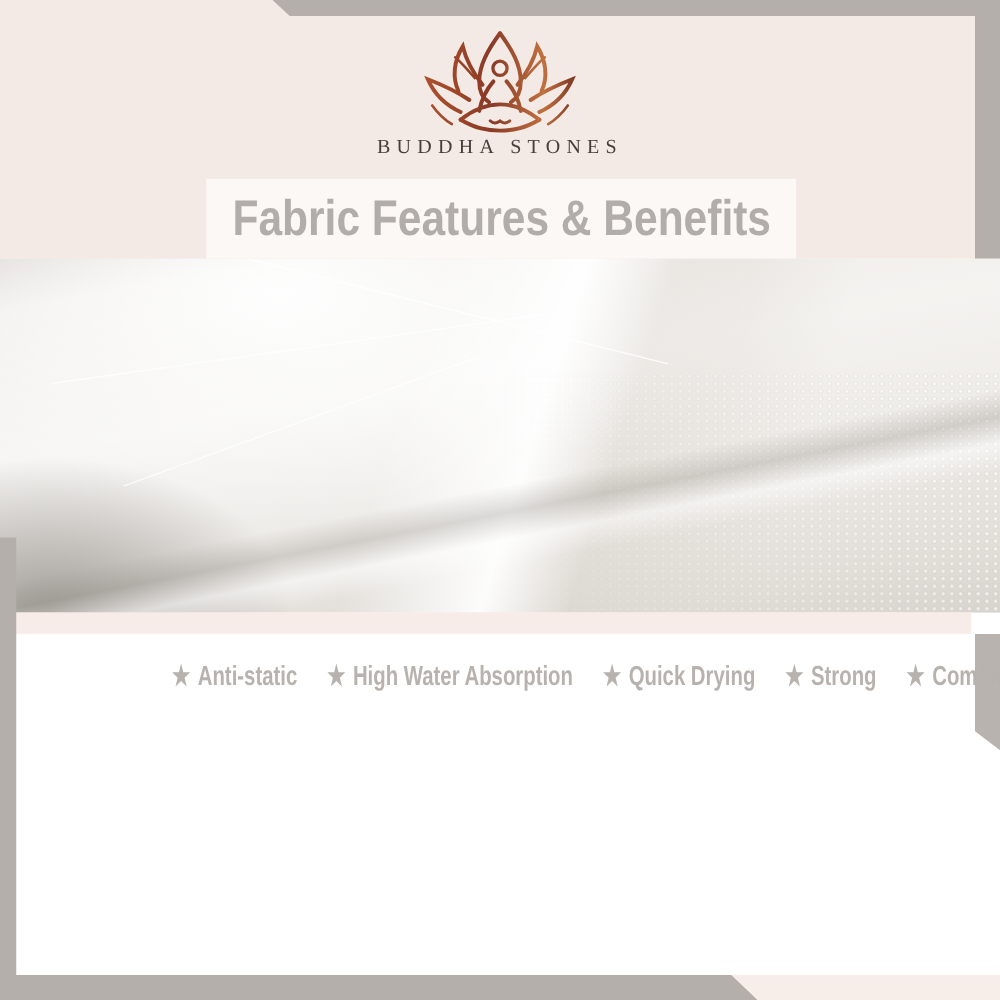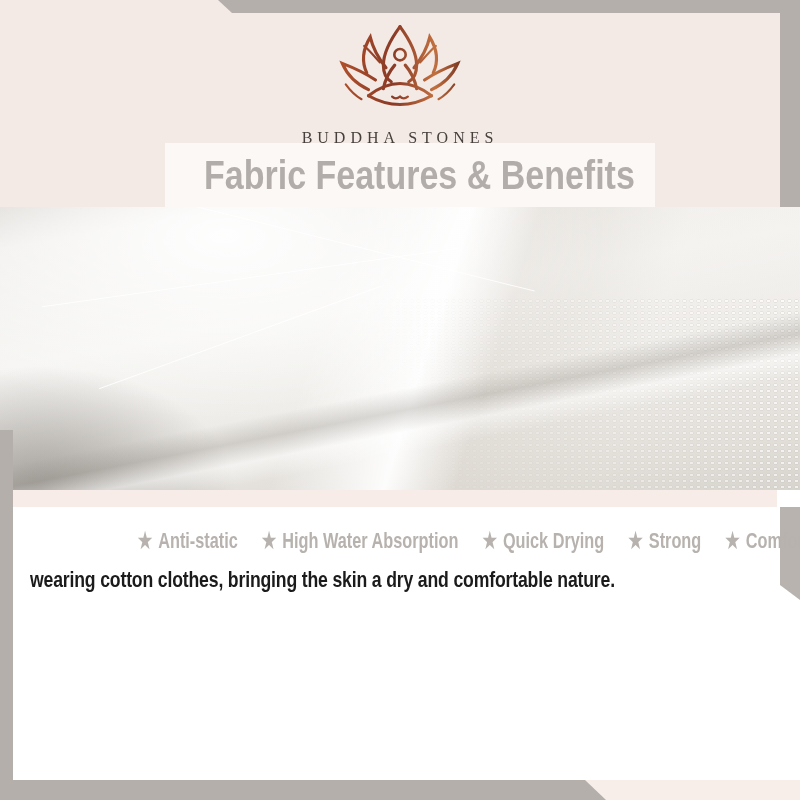--- a/index.html
+++ b/index.html
@@ -6,25 +6,25 @@
   .canvas{position:relative;width:800px;height:800px;overflow:hidden;background:#ffffff;
           font-family:"Liberation Sans", sans-serif;}
   
   .top-bg{position:absolute;left:0;top:0;width:800px;height:207px;background:#f3e9e5;}
   .accent{background:#b4afab;}
   .top-band{position:absolute;left:218px;top:0;width:582px;height:13px;
             clip-path:polygon(0 0,100% 0,100% 100%,14px 100%);}
   .right-bar-top{position:absolute;left:780px;top:0;width:20px;height:207px;}
   .logo-wrap{position:absolute;left:330px;top:20px;width:140px;height:92px;}
   .logo-wrap svg{width:100%;height:100%;}
-  .brand-name{position:absolute;left:0;top:129px;width:800px;text-align:center;
+  .brand-name{position:absolute;left:0;top:109px;width:800px;text-align:center;
               font-family:"Liberation Serif", serif;font-size:16px;letter-spacing:5px;
               color:#453f3b;}
   .title-banner{position:absolute;left:165px;top:143px;width:472px;height:64px;
-                background:#fcf8f6;display:flex;align-items:center;justify-content:center;padding-left:18px;}
+                background:#fcf8f6;display:flex;align-items:center;justify-content:center;}
   .title-banner .title-text{font-size:40px;font-weight:bold;color:#b2adaa;white-space:nowrap;
                 display:inline-block;transform:scaleX(0.85);}
   
   .photo{position:absolute;left:0;top:207px;width:800px;height:283px;overflow:hidden;
     background:
       radial-gradient(ellipse 300px 190px at 5% 100%, rgba(122,117,111,0.65), rgba(122,117,111,0) 65%),
       radial-gradient(ellipse 620px 300px at 28% 10%, rgba(255,255,255,0.95), rgba(255,255,255,0) 62%),
       linear-gradient(107deg, rgba(255,255,255,0) 40%, rgba(255,255,255,0.92) 53%, rgba(221,216,209,0.55) 61%, rgba(240,237,232,0.25) 78%),
       linear-gradient(170deg,#d8d4cf 0%,#eeece9 10%,#f6f5f3 38%,#eceae6 65%,#dcd8d2 88%,#cfcbc5 100%);}
   .photo .weave{position:absolute;right:0;bottom:0;width:70%;height:68%;
@@ -128,19 +128,18 @@
     <div class="features-inner">
       <span class="feature"><span class="star">★</span><span>Anti-static</span></span>
       <span class="feature"><span class="star">★</span><span>High Water Absorption</span></span>
       <span class="feature"><span class="star">★</span><span>Quick Drying</span></span>
       <span class="feature"><span class="star">★</span><span>Strong</span></span>
       <span class="feature"><span class="star">★</span><span>Comfortable</span></span>
     </div>
   </div>
 
   <div class="paragraph">
-    <div class="para-line"><span>wearing cotton clothes, bringing the skin a dry and comfortable nature.</span></div>
   </div>
 
   <div class="bottom-pink"></div>
   <div class="bottom-band accent"></div>
 
 </div>
 
 </body></html>

